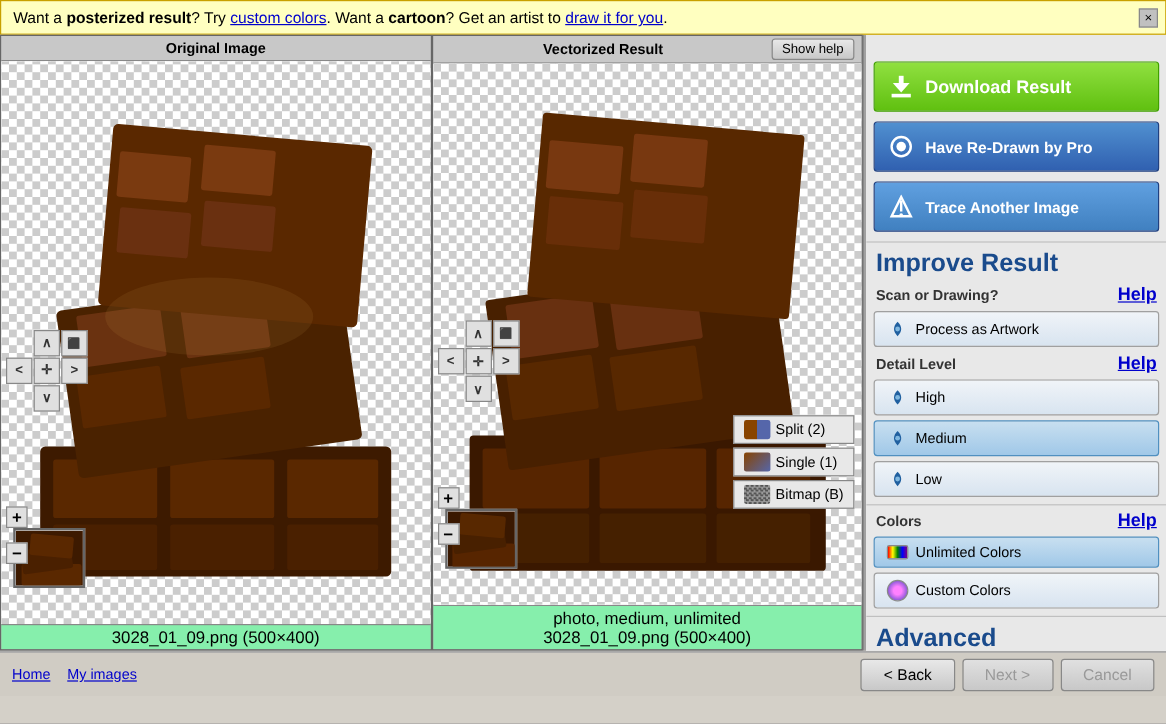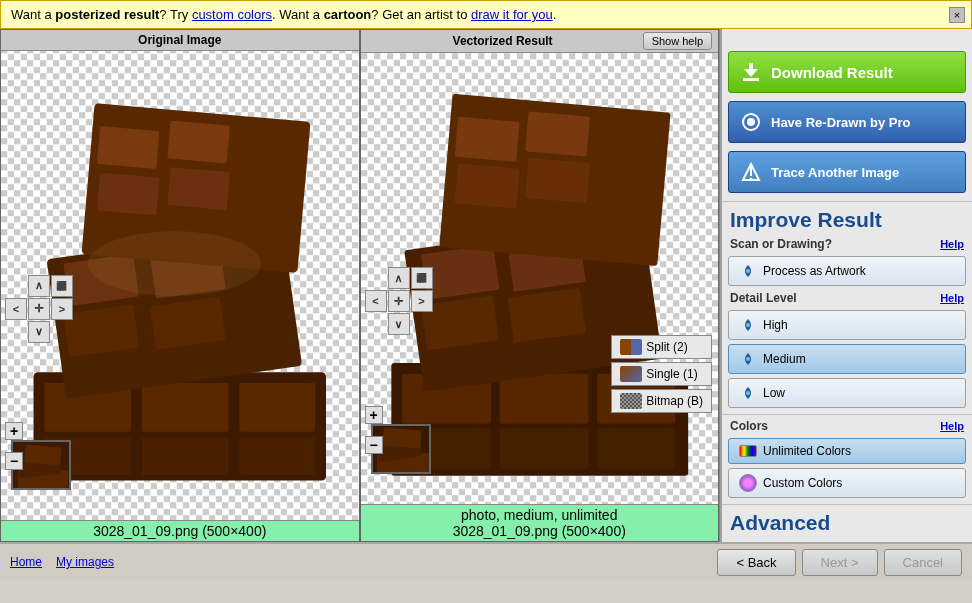--- a/index.html
+++ b/index.html
@@ -93,21 +93,21 @@
       text-align: center;
       font-size: 14px;
       padding: 2px;
       border-top: 1px solid #888;
     }
 
     
     .vector-btns {
       position: absolute;
       right: 6px;
-      bottom: 91px;
+      bottom: 80px;
       display: flex;
       flex-direction: column;
       gap: 3px;
       z-index: 10;
     }
 
     .vector-btn {
       background: #e8e8e8;
       border: 1px solid #888;
       padding: 3px 8px;
@@ -177,21 +177,21 @@
       margin-top: 4px;
     }
 
     .section-subtitle {
       display: flex; justify-content: space-between; align-items: center;
       padding: 3px 8px;
       font-size: 12px; font-weight: bold; color: #333;
     }
 
     .help-link {
-      color: #0000cc; font-size: 11px; cursor: pointer; text-decoration: underline;
+      color: #0000cc; font-size: 15px; cursor: pointer; text-decoration: underline;
     }
 
     .option-btn {
       margin: 2px 6px;
       padding: 5px 10px;
       border: 1px solid #a0a0a0;
       background: linear-gradient(to bottom, #f0f4f8, #d8e4f0);
       cursor: pointer;
       display: flex; align-items: center; gap: 6px;
       font-size: 12px;

